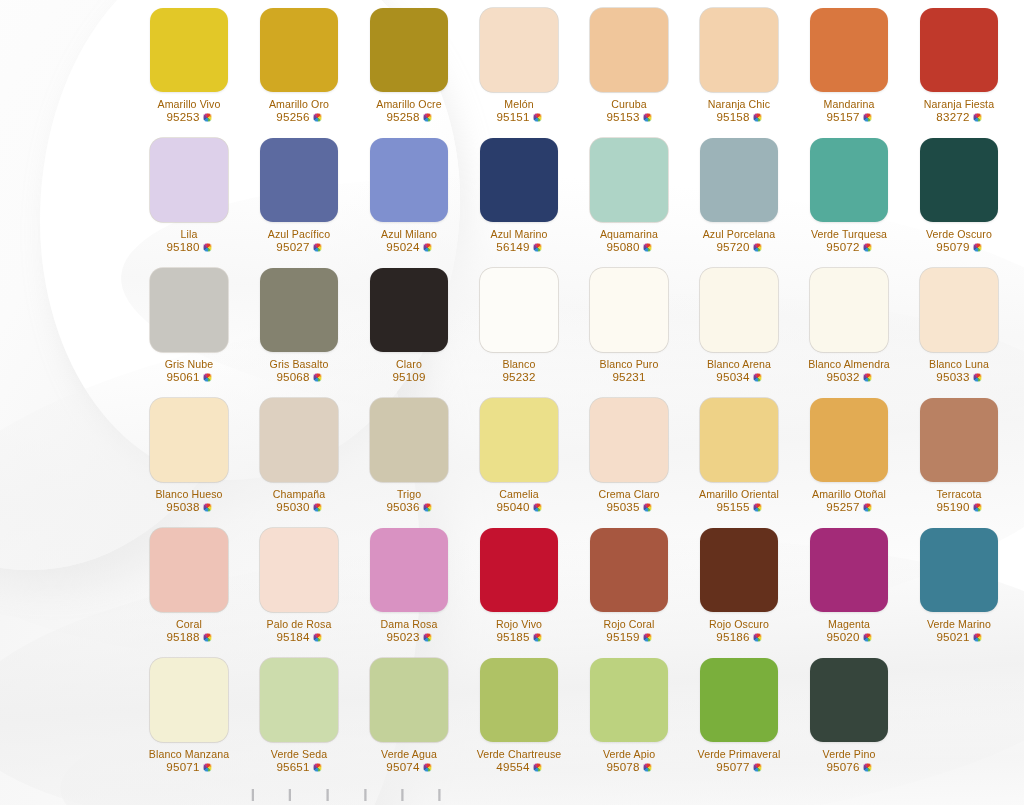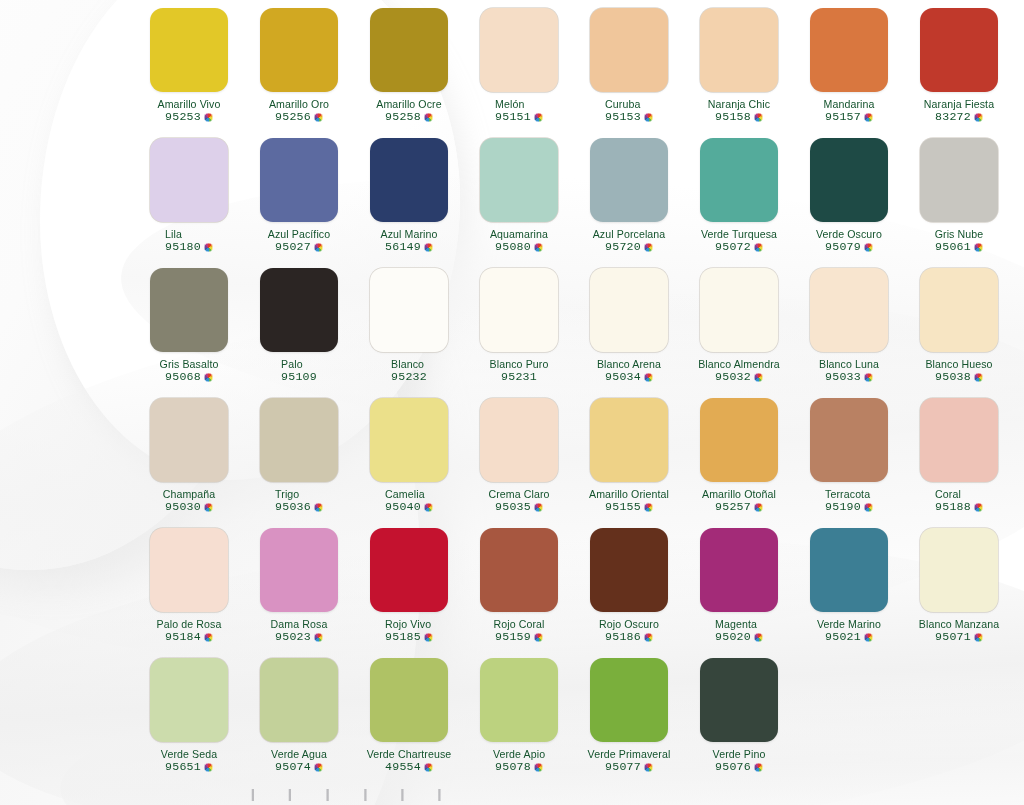--- a/index.html
+++ b/index.html
@@ -122,36 +122,35 @@
     width: 78px;
     height: 84px;
     border-radius: 13px;
     box-shadow: 0 1px 2px rgba(120,120,120,0.18);
   }
   .chip.light-edge {
     box-shadow: 0 0 0 0.7px rgba(205,200,192,0.75), 0 1px 2px rgba(140,140,140,0.12);
   }
   .meta {
     margin-top: 7px;
-    text-align: left;
+    text-align: center;
     line-height: 1.08;
-    color: #14532d;
+    color: #a16207;
   }
   .cname {
     font-size: 10.6px;
     letter-spacing: 0.1px;
     white-space: nowrap;
   }
   .crow {
     margin-top: 1px;
     display: flex;
     align-items: center;
     justify-content: center;
     gap: 3px;
-    font-family: Liberation Mono, monospace;
   }
   .ccode {
     font-size: 11.6px;
     letter-spacing: 0.2px;
   }
   .wheel {
     display: inline-block;
     width: 9px;
     height: 9px;
     border-radius: 50%;
@@ -302,20 +301,30 @@
         <div class="chip" style="background: rgb(92, 106, 160);"></div>
         <div class="meta">
           <div class="cname">Azul Pacífico</div>
           <div class="crow">
             <span class="ccode">95027</span>
             <span class="wheel"></span>
           </div>
         </div>
       </div>
       <div class="cell">
+        <div class="chip" style="background: rgb(127, 144, 207);"></div>
+        <div class="meta">
+          <div class="cname">Azul Milano</div>
+          <div class="crow">
+            <span class="ccode">95024</span>
+            <span class="wheel"></span>
+          </div>
+        </div>
+      </div>
+      <div class="cell">
         <div class="chip" style="background: rgb(42, 61, 107);"></div>
         <div class="meta">
           <div class="cname">Azul Marino</div>
           <div class="crow">
             <span class="ccode">56149</span>
             <span class="wheel"></span>
           </div>
         </div>
       </div>
       <div class="cell">
@@ -374,21 +383,21 @@
           <div class="cname">Gris Basalto</div>
           <div class="crow">
             <span class="ccode">95068</span>
             <span class="wheel"></span>
           </div>
         </div>
       </div>
       <div class="cell">
         <div class="chip" style="background: rgb(43, 37, 35);"></div>
         <div class="meta">
-          <div class="cname">Palo</div>
+          <div class="cname">Claro</div>
           <div class="crow">
             <span class="ccode">95109</span>
           </div>
         </div>
       </div>
       <div class="cell">
         <div class="chip light-edge" style="background: rgb(253, 252, 248);"></div>
         <div class="meta">
           <div class="cname">Blanco</div>
           <div class="crow">

